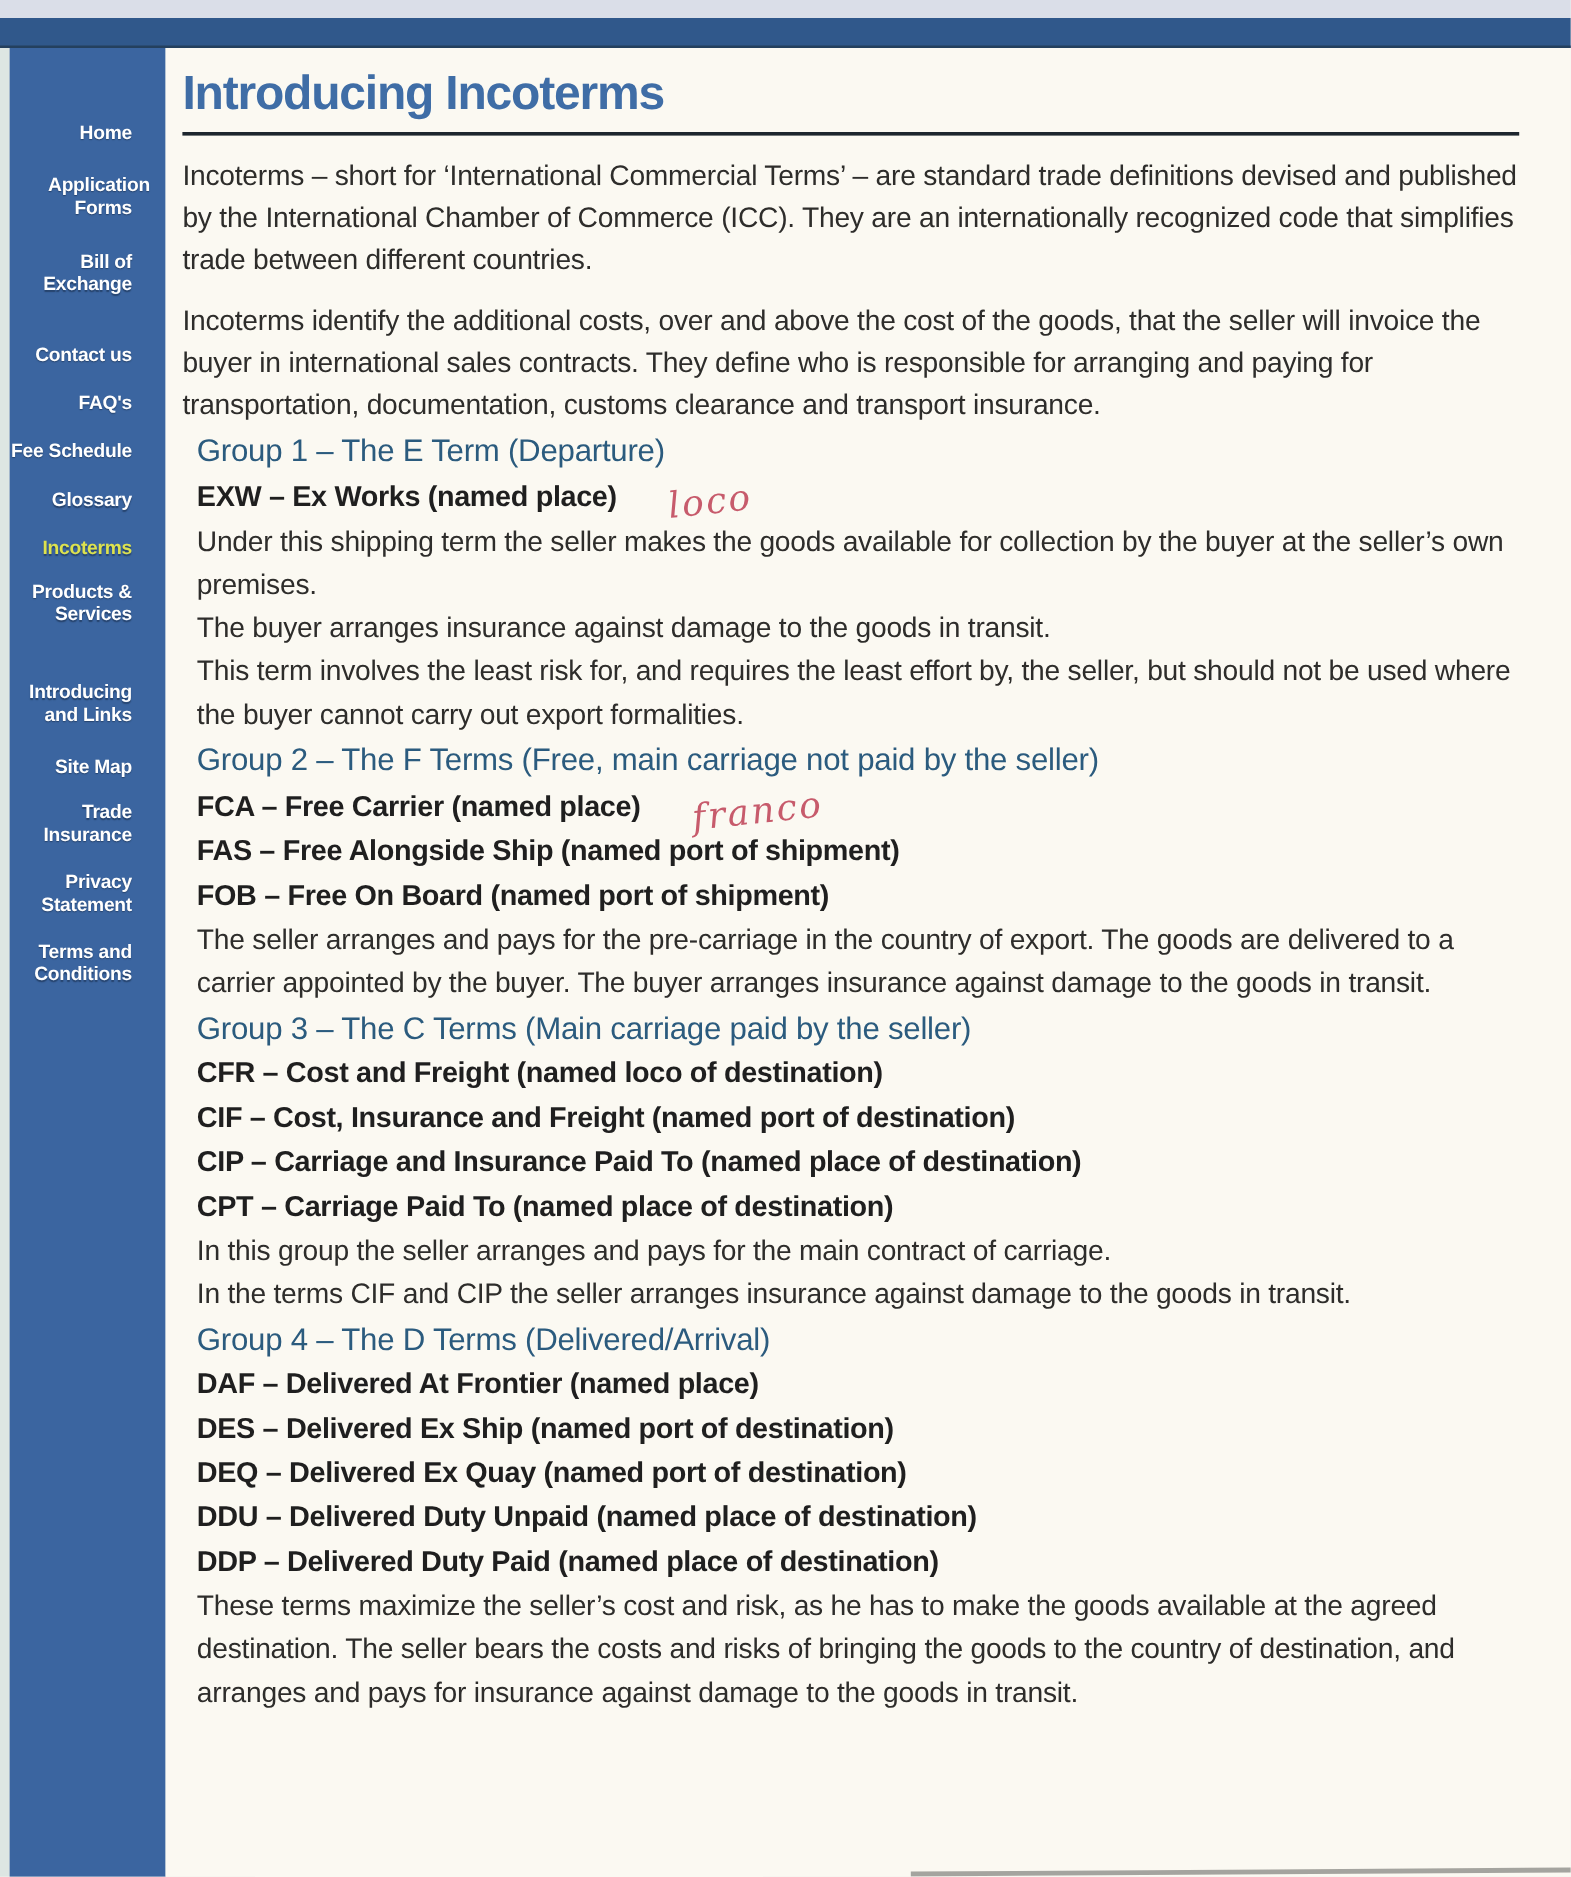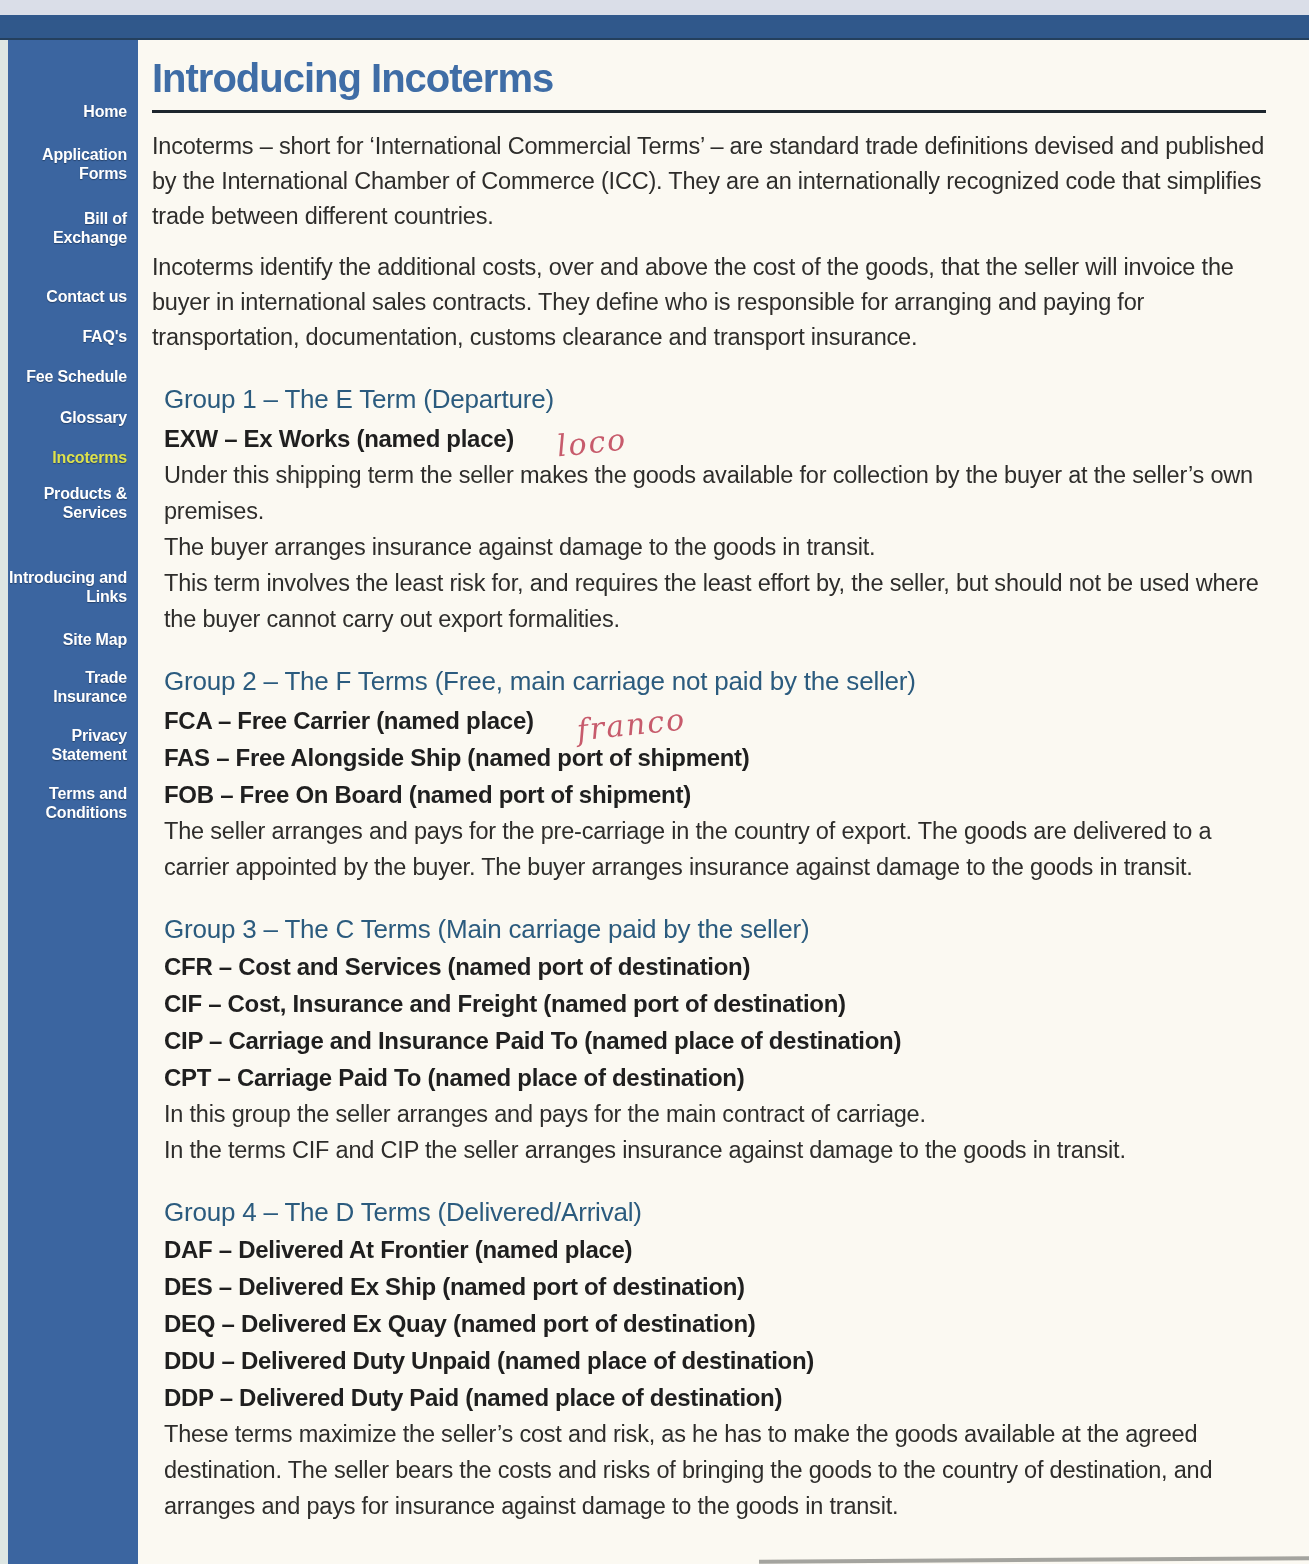--- a/index.html
+++ b/index.html
@@ -24,21 +24,21 @@
   .top-strip{position:absolute;left:0;top:0;width:100%;height:15px;background:#dadee8;}
   .left-strip{position:absolute;left:0;top:15px;width:8px;height:1549px;background:#dde6e3;}
   .top-bar{position:absolute;left:0;top:15px;width:100%;height:25px;background:var(--top-bar);box-shadow:0 -2px 0 #24405e inset;}
   
   .sidebar{
     position:absolute;left:8px;top:40px;width:130px;height:1524px;
     background:var(--sidebar-bg);
     display:flex;flex-direction:column;align-items:stretch;
   }
   .nav-item{
-    display:block;text-align:right;padding-right:11px;
+    display:block;text-align:right;padding-right:28px;
     color:var(--link);font-weight:bold;font-size:16px;line-height:19px;
     letter-spacing:-0.2px;text-decoration:none;cursor:pointer;
     text-shadow:0 1px 1px rgba(10,25,45,.45);
   }
   .nav-item.active{color:var(--active-link);}
   .nav-item:nth-child(1){margin-top:62px;}
   .nav-item:nth-child(2){margin-top:24px;margin-left:32px;}
   .nav-item:nth-child(3){margin-top:26px;}
   .nav-item:nth-child(4){margin-top:40px;}
   .nav-item:nth-child(5){margin-top:21px;}
@@ -60,21 +60,21 @@
   .page-title{
     margin:0;font-size:40px;line-height:44px;font-weight:bold;
     color:var(--title);letter-spacing:-1px;
   }
   .title-rule{margin-top:10px;height:3px;background:var(--rule);width:99%;}
   .intro p{
     margin:16px 0 0 0;font-size:23.5px;line-height:35px;
     color:var(--body-text);letter-spacing:-0.2px;
   }
   .groups{margin-left:12px;}
-  .group{margin-top:24px;padding-top:2px;}
+  .group{padding-top:2px;}
   .group-heading{
     margin:0;font-size:26px;line-height:37px;font-weight:normal;
     color:var(--group-heading);letter-spacing:-0.2px;
   }
   .term-line{
     font-size:24px;line-height:37px;font-weight:bold;color:#1f1f1f;
     letter-spacing:-0.3px;white-space:nowrap;
   }
   .handwriting{
     display:inline-block;margin-left:42px;
@@ -135,21 +135,21 @@
         </section>
         <section class="group">
           <h2 class="group-heading">Group 2 – The F Terms (Free, main carriage not paid by the seller)</h2>
           <div class="term-line"><span>FCA – Free Carrier (named place)</span><span class="handwriting">franco</span></div>
           <div class="term-line"><span>FAS – Free Alongside Ship (named port of shipment)</span></div>
           <div class="term-line"><span>FOB – Free On Board (named port of shipment)</span></div>
           <p class="desc">The seller arranges and pays for the pre-carriage in the country of export. The goods are delivered to a carrier appointed by the buyer. The buyer arranges insurance against damage to the goods in transit.</p>
         </section>
         <section class="group">
           <h2 class="group-heading">Group 3 – The C Terms (Main carriage paid by the seller)</h2>
-          <div class="term-line"><span>CFR – Cost and Services (named port of destination)</span></div>
+          <div class="term-line"><span>CFR – Cost and Freight (named loco of destination)</span></div>
           <div class="term-line"><span>CIF – Cost, Insurance and Freight (named port of destination)</span></div>
           <div class="term-line"><span>CIP – Carriage and Insurance Paid To (named place of destination)</span></div>
           <div class="term-line"><span>CPT – Carriage Paid To (named place of destination)</span></div>
           <p class="desc">In this group the seller arranges and pays for the main contract of carriage.</p>
           <p class="desc">In the terms CIF and CIP the seller arranges insurance against damage to the goods in transit.</p>
         </section>
         <section class="group">
           <h2 class="group-heading">Group 4 – The D Terms (Delivered/Arrival)</h2>
           <div class="term-line"><span>DAF – Delivered At Frontier (named place)</span></div>
           <div class="term-line"><span>DES – Delivered Ex Ship (named port of destination)</span></div>

